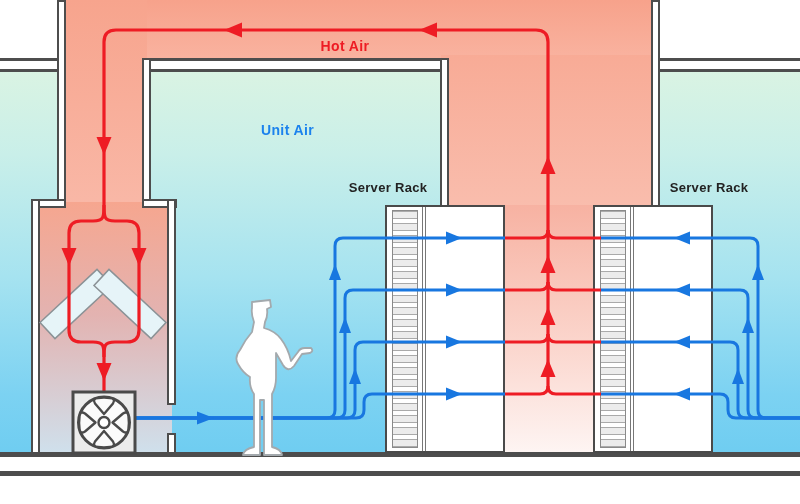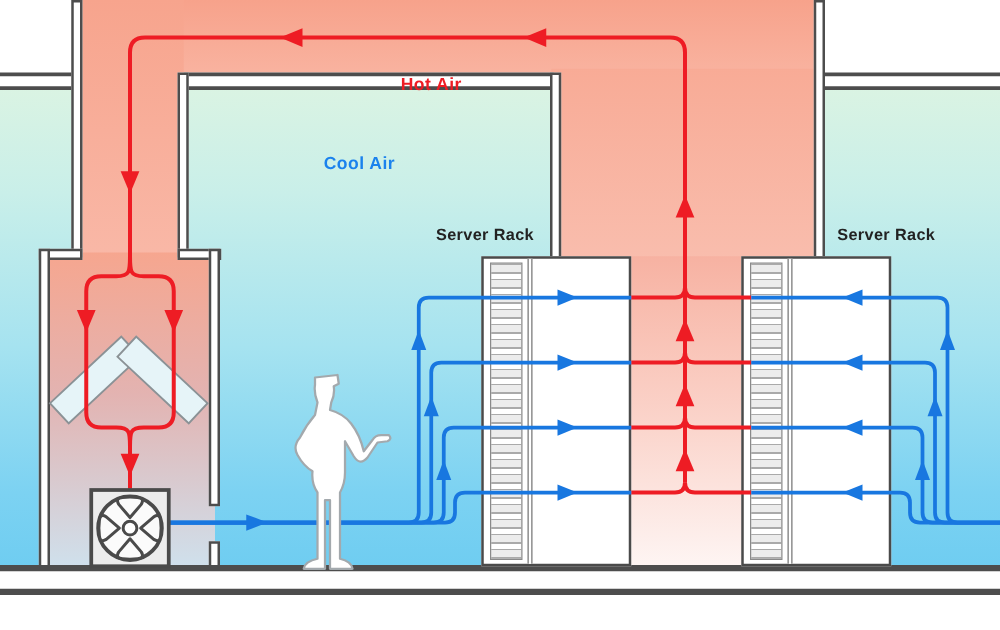--- a/index.html
+++ b/index.html
@@ -44,21 +44,21 @@
   .rack-left{left:385px;} .rack-right{left:593px;}
   .slots{position:absolute;top:3px;bottom:3px;left:5px;width:26px;
     border:1.5px solid #8a8a8a;
     background:repeating-linear-gradient(180deg,#aaaaaa 0 1px,#ececec 1px 7px,#aaaaaa 7px 8px,#ffffff 8px 12px);}
   .rack-divider{position:absolute;top:0;bottom:0;left:35px;width:4px;background:#fff;
     border-left:1.5px solid #777;border-right:1.5px solid #777;}
   
   .overlay{position:absolute;left:0;top:0;z-index:5;}
   
   .lbl{position:absolute;z-index:9;font-weight:bold;text-align:center;white-space:nowrap;}
-  .lbl-hot{left:300px;top:38px;width:90px;font-size:14px;color:#ee1c24;letter-spacing:.4px;margin-top:21px;}
+  .lbl-hot{left:300px;top:38px;width:90px;font-size:14px;color:#ee1c24;letter-spacing:.4px;}
   .lbl-cool{left:240px;top:122px;width:95px;font-size:14px;color:#1b82ed;letter-spacing:.4px;}
   .lbl-crac{left:63px;top:229px;width:78px;font-size:13px;line-height:14px;color:#333;
             font-weight:600;letter-spacing:.8px;}
   .lbl-rack{top:180px;width:102px;font-size:13px;color:#222;font-weight:600;letter-spacing:.3px;}
   .lbl-rack-l{left:337px;} .lbl-rack-r{left:658px;}
 </style>
 </head>
 <body>
 
 <div class="scene">
@@ -172,16 +172,16 @@
     <path fill="#ffffff" stroke="#a3a9ad" stroke-width="1.8" stroke-linejoin="round" d="M252,302 L270,300 L271,307 L267,309 Q268,316 265,322 L264,328
          Q275,331 281,339 Q288,348 291,361 L298,352 Q300,348 305,348 L311,348
          Q314,351 310,353 L302,354 L294,366 Q288,373 283,365 L276,353
          L276,378 Q276,387 272,394 L272,447 Q281,449 282,455 L264,455
          L264,400 L260,400 L260,455 L243,455 Q244,449 254,447 L254,394
          Q249,387 250,377 Q243,373 238,364 Q234,357 240,350 Q245,340 252,332
          L254,322 Q251,314 252,308 Z"></path>
   </svg>
 
   <div class="lbl lbl-hot">Hot Air</div>
-  <div class="lbl lbl-cool">Cool Air</div>
+  <div class="lbl lbl-cool">Unit Air</div>
   <div class="lbl lbl-rack lbl-rack-l">Server Rack</div>
   <div class="lbl lbl-rack lbl-rack-r">Server Rack</div>
 </div>
 
 </body></html>

